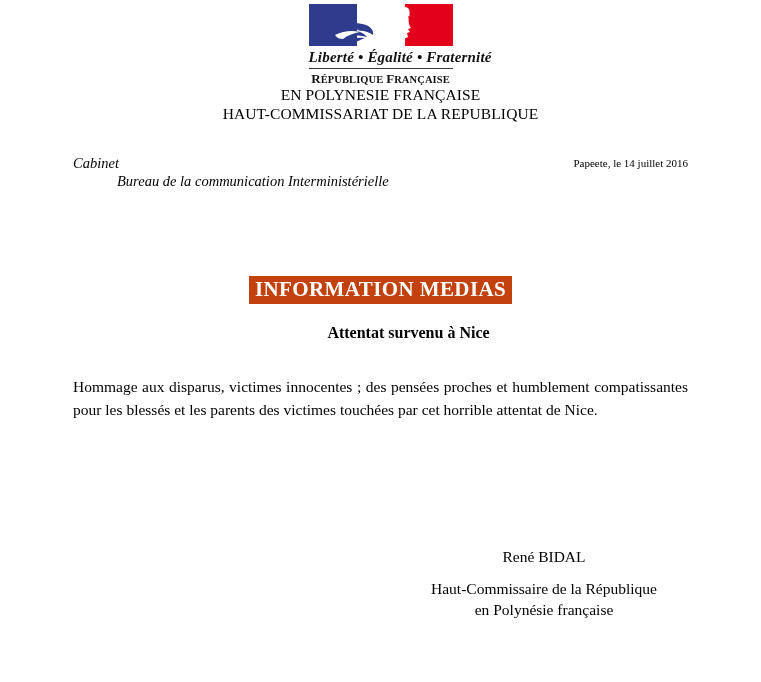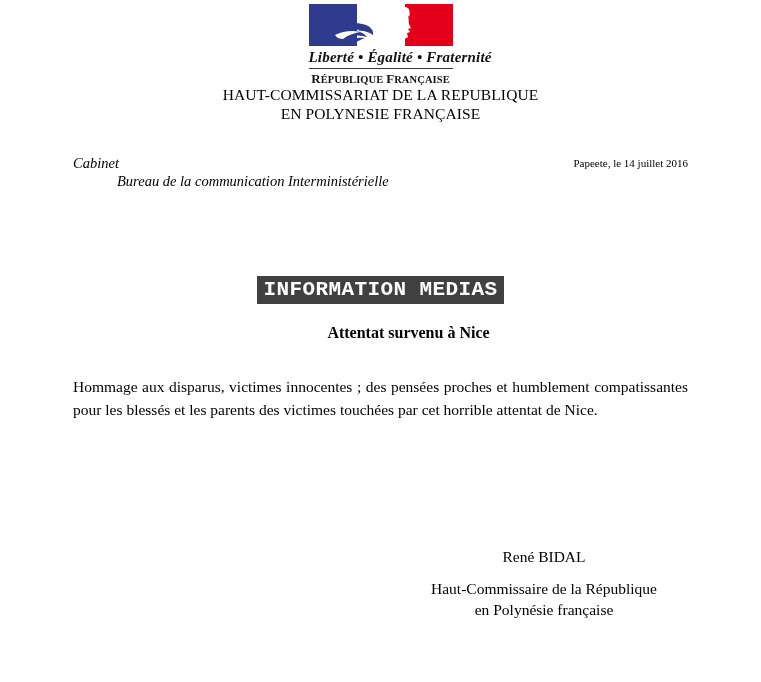--- a/index.html
+++ b/index.html
@@ -119,23 +119,23 @@
   
   .banner-wrap {
     position: absolute;
     left: 0;
     top: 276px;
     width: 761px;
     text-align: center;
   }
   .banner {
     display: inline-block;
-    background: #404040;
+    background: #c2410c;
     color: #ffffff;
-    font-family: Liberation Mono, monospace;
+    font-family: Liberation Serif, serif;
     font-weight: bold;
     font-size: 21px;
     letter-spacing: 0.4px;
     line-height: 25px;
     padding: 1px 6px 2px 6px;
     white-space: nowrap;
   }
 
   
   .subject {
@@ -195,22 +195,22 @@
         <path d="M26 31 C34 27 43 26 51 28 C45 29 39 31 34 35 C31 35 28 34 26 31 Z" fill="#FFFFFF"></path>
         <path d="M36 37 C42 34 49 33 56 34 C51 36 46 38 42 41 C40 40 37 39 36 37 Z" fill="#2F3B8C"></path>
         <path d="M99 12 L103 14 L100 16 Z" fill="#E2001A"></path>
       </svg>
       <span class="logo-motto">Liberté • Égalité • Fraternité</span>
       <span class="logo-republic"><span>R</span><span class="sc">ÉPUBLIQUE </span><span>F</span><span class="sc">RANÇAISE</span></span>
     </div>
   </div>
 
   <div class="institution">
+    <div>EN POLYNESIE FRANÇAISE</div>
     <div>HAUT-COMMISSARIAT DE LA REPUBLIQUE</div>
-    <div>EN POLYNESIE FRANÇAISE</div>
   </div>
 
   <div class="meta-row">
     <div class="service">
       <div class="service-name">Cabinet</div>
       <div class="service-desc">Bureau de la communication Interministérielle</div>
     </div>
     <div class="place-date">Papeete, le 14 juillet 2016</div>
   </div>
 

